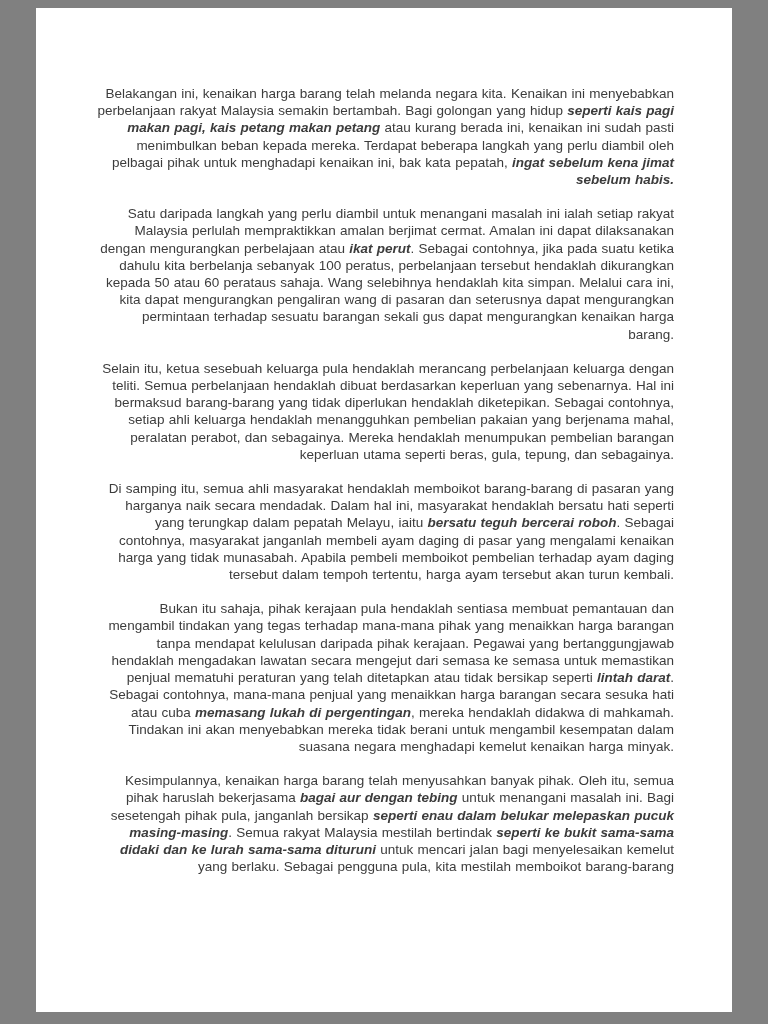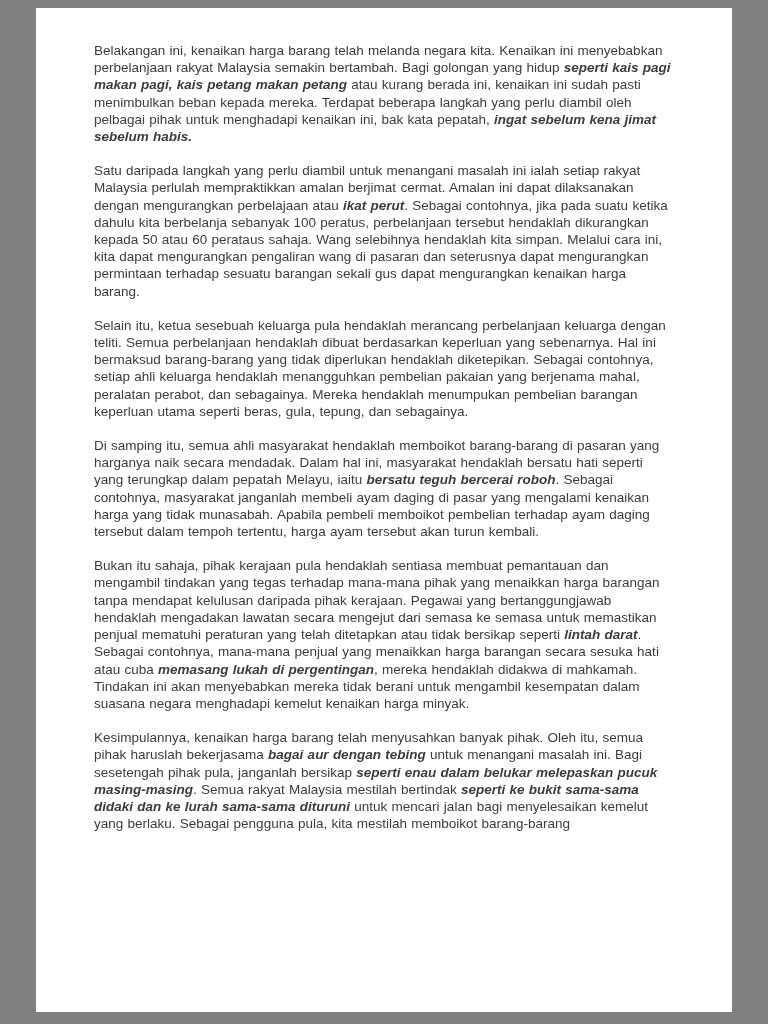--- a/index.html
+++ b/index.html
@@ -16,26 +16,26 @@
     overflow:hidden;
   }
   .paper{
     position:absolute;
     left:36px;top:8px;
     width:696px;height:1004px;
     background:var(--paper);
   }
   .content{
     box-sizing:border-box;
-    padding:34px 58px 0 58px;
+    padding:77px 58px 0 58px;
     width:100%;
     font-size:13.5px;
     line-height:17.2px;
     color:var(--ink);
-    text-align:left;
+    text-align:right;
   }
   .content p{
     margin:0 0 17px 0;
     word-spacing:0.5px;
   }
   .emphasis{
     font-weight:bold;
     font-style:italic;
   }
 </style>

